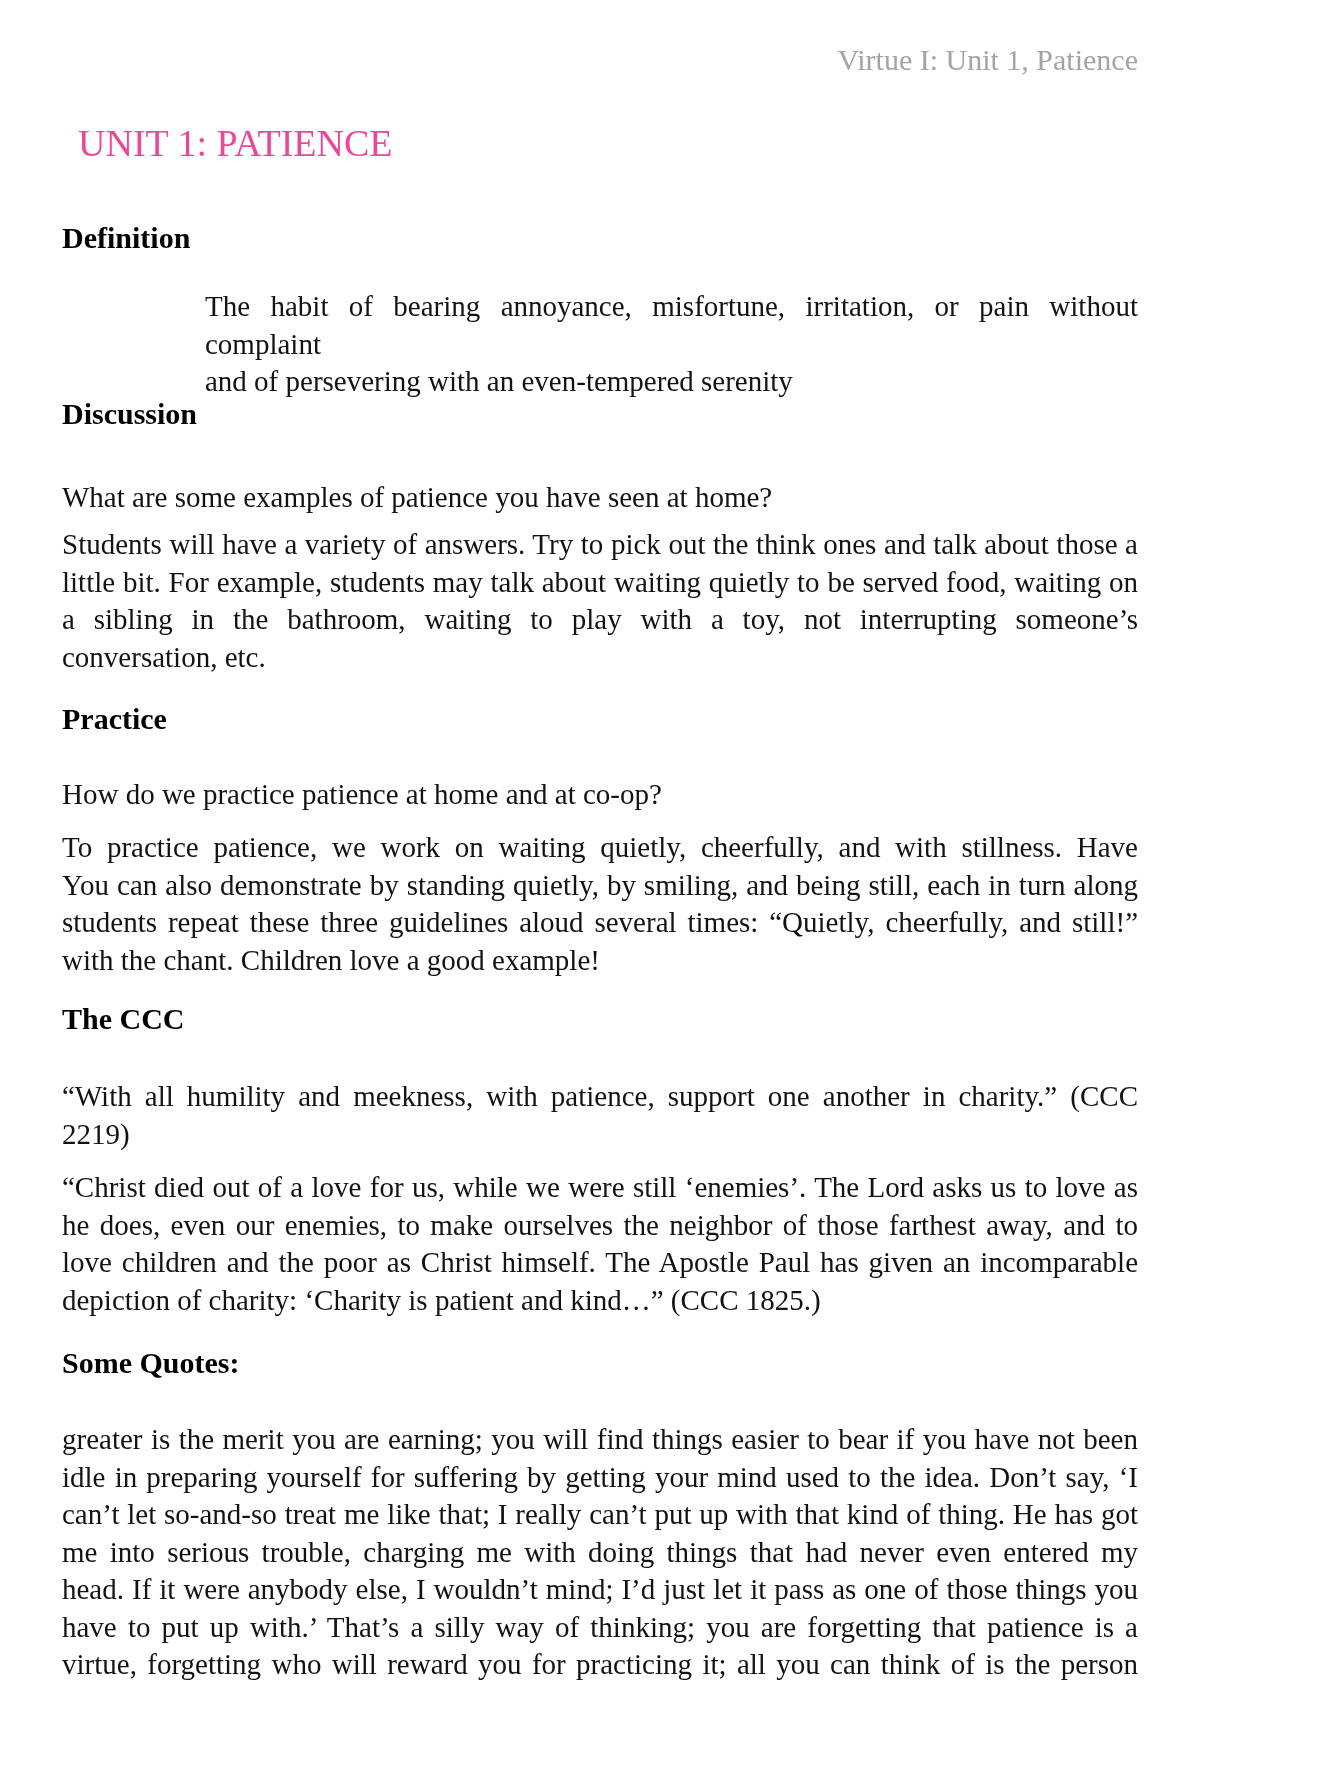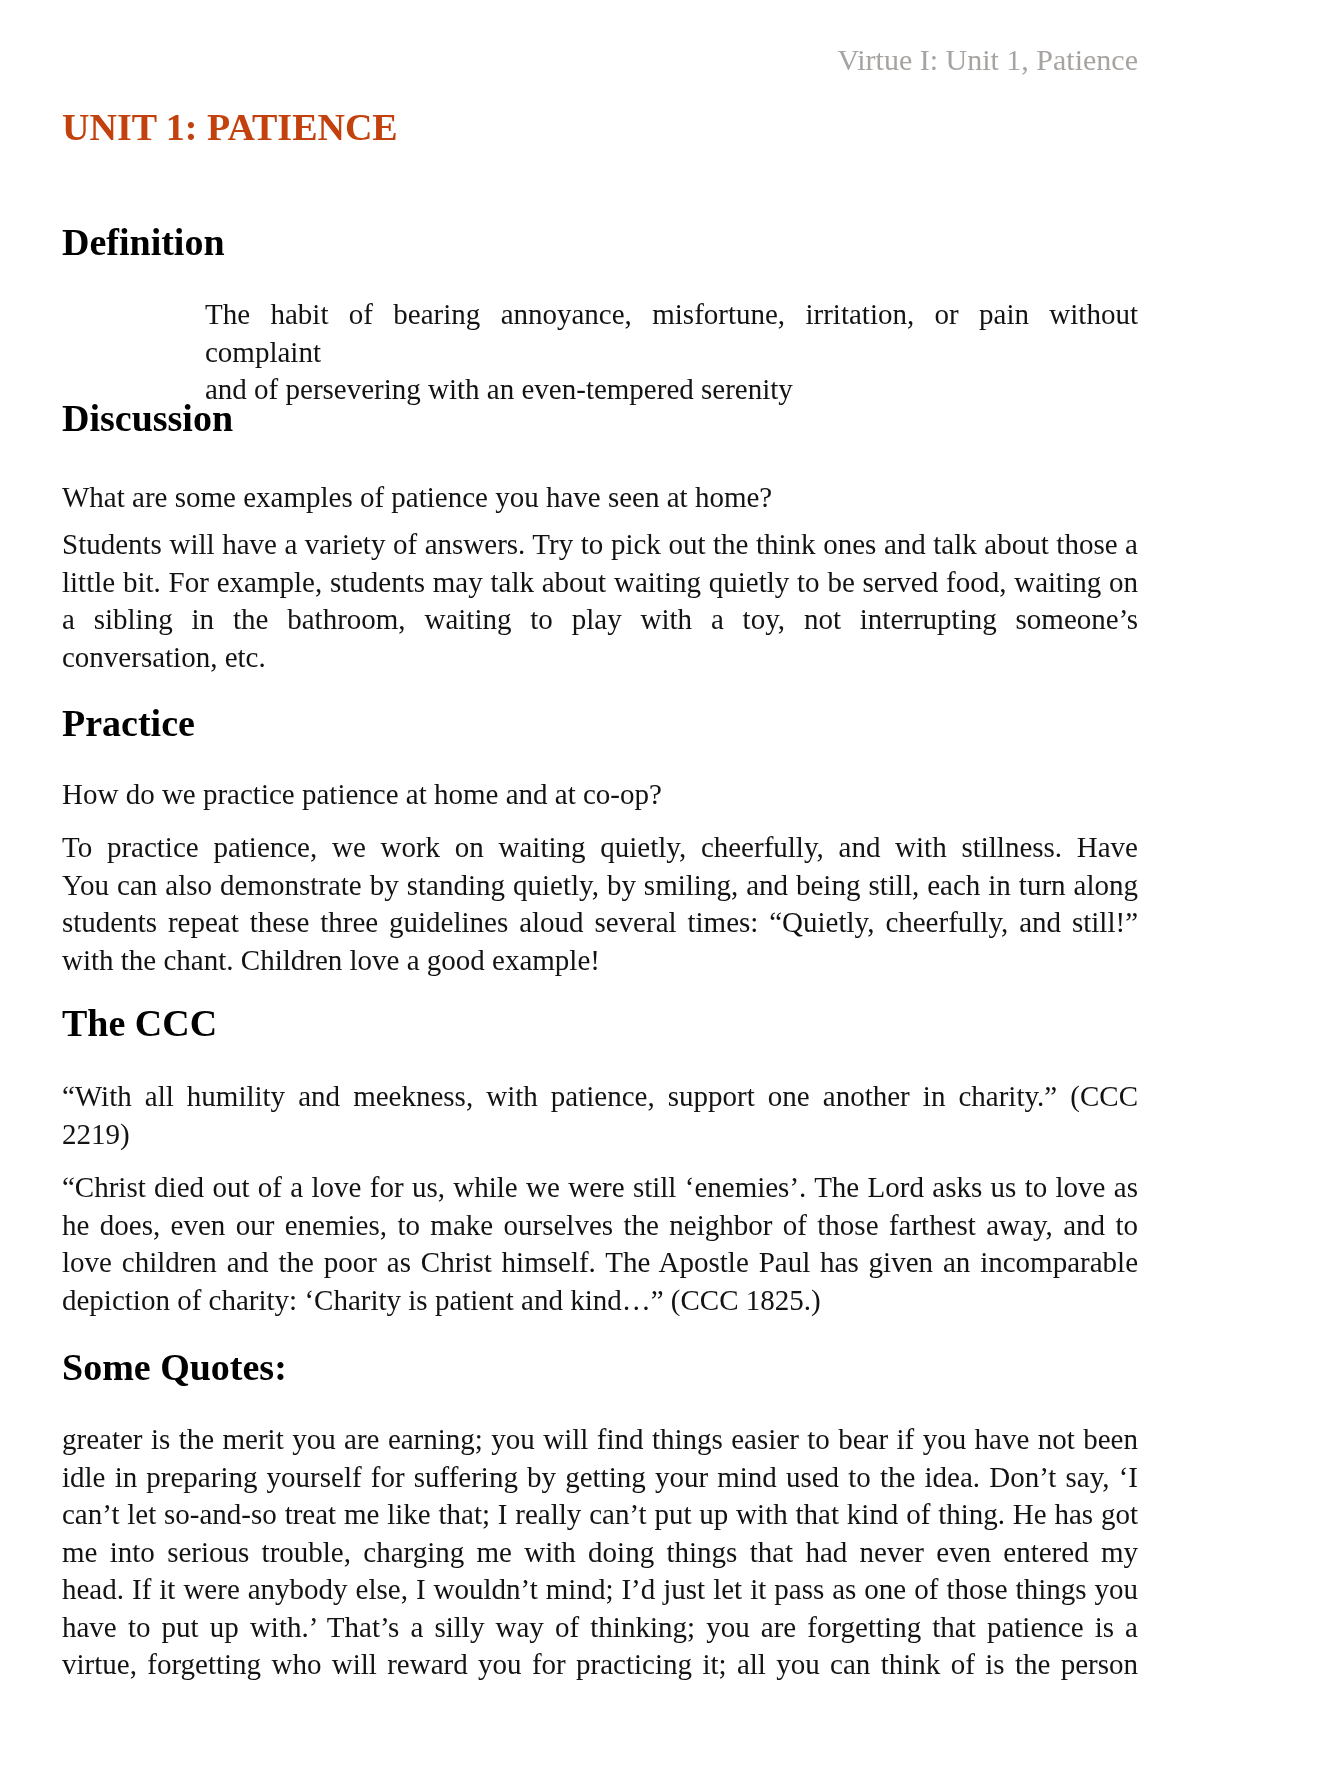--- a/index.html
+++ b/index.html
@@ -25,26 +25,26 @@
     top: 45px;
     text-align: right;
     font-size: 30px;
     line-height: 1;
     color: #a6a3a0;
   }
   .title {
     top: 108px;
     font-size: 38px;
     line-height: 1;
-    font-weight: bold;
-    color: #c2410c;
-    margin: 0;
+    font-weight: normal;
+    color: #ec4899;
+    margin: 16px;
   }
   .h2 {
-    font-size: 38px;
+    font-size: 30px;
     line-height: 1;
     font-weight: bold;
     color: #000000;
     margin: 0;
   }
   .para {
     font-size: 29px;
     line-height: 37.5px;
   }
   .para.indent {
@@ -62,21 +62,21 @@
 <body>
 
 <div class="page">
 
   <div class="block running-header">Virtue I: Unit 1, Patience</div>
 
   <div class="block title">UNIT 1: PATIENCE</div>
 
   <div class="block h2" style="top:223px">Definition</div>
 
-  <div class="block para indent" style="top:296px">
+  <div class="block para indent" style="top:288px">
       <div class="jline">The habit of bearing annoyance, misfortune, irritation, or pain without complaint</div>
       <div class="jline last">and of persevering with an even-tempered serenity</div>
     </div>
 
   <div class="block h2" style="top:399px">Discussion</div>
 
   <div class="block para" style="top:479px">
       <div class="jline last">What are some examples of patience you have seen at home?</div>
     </div>
 

